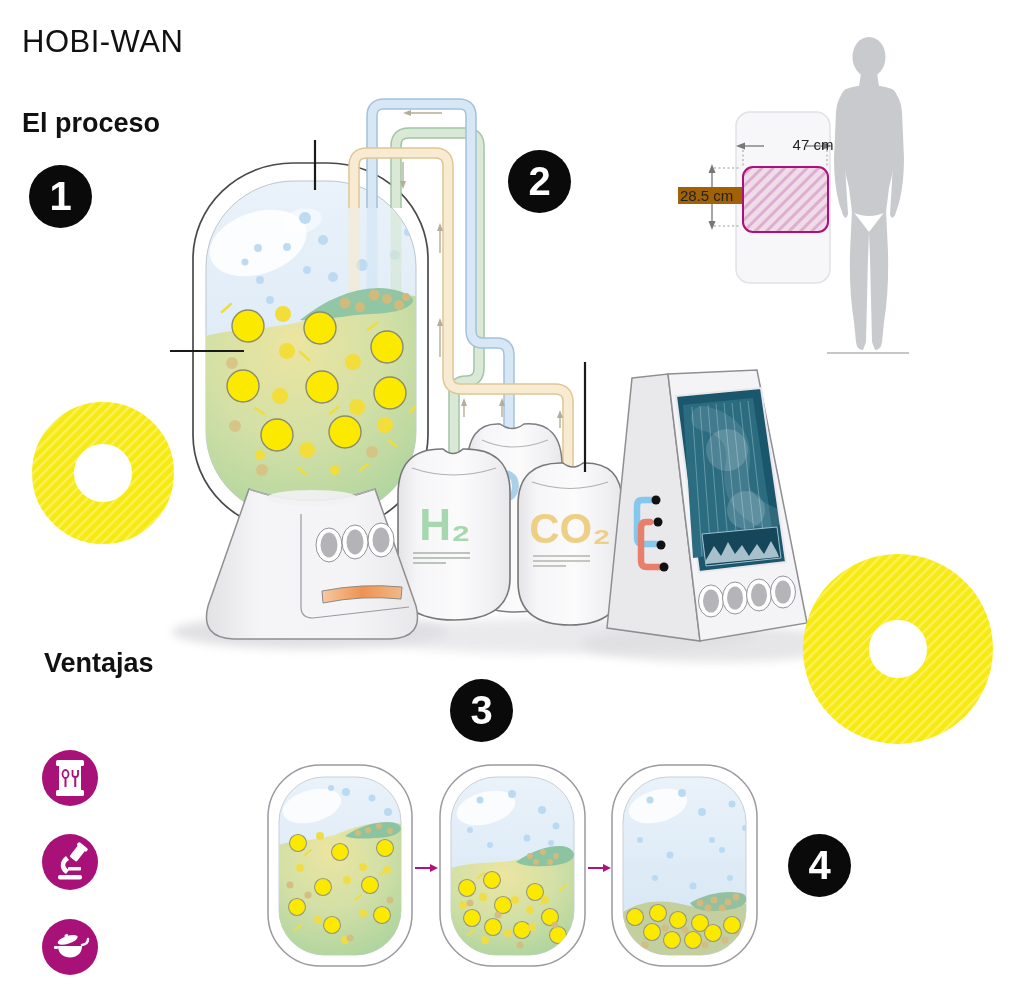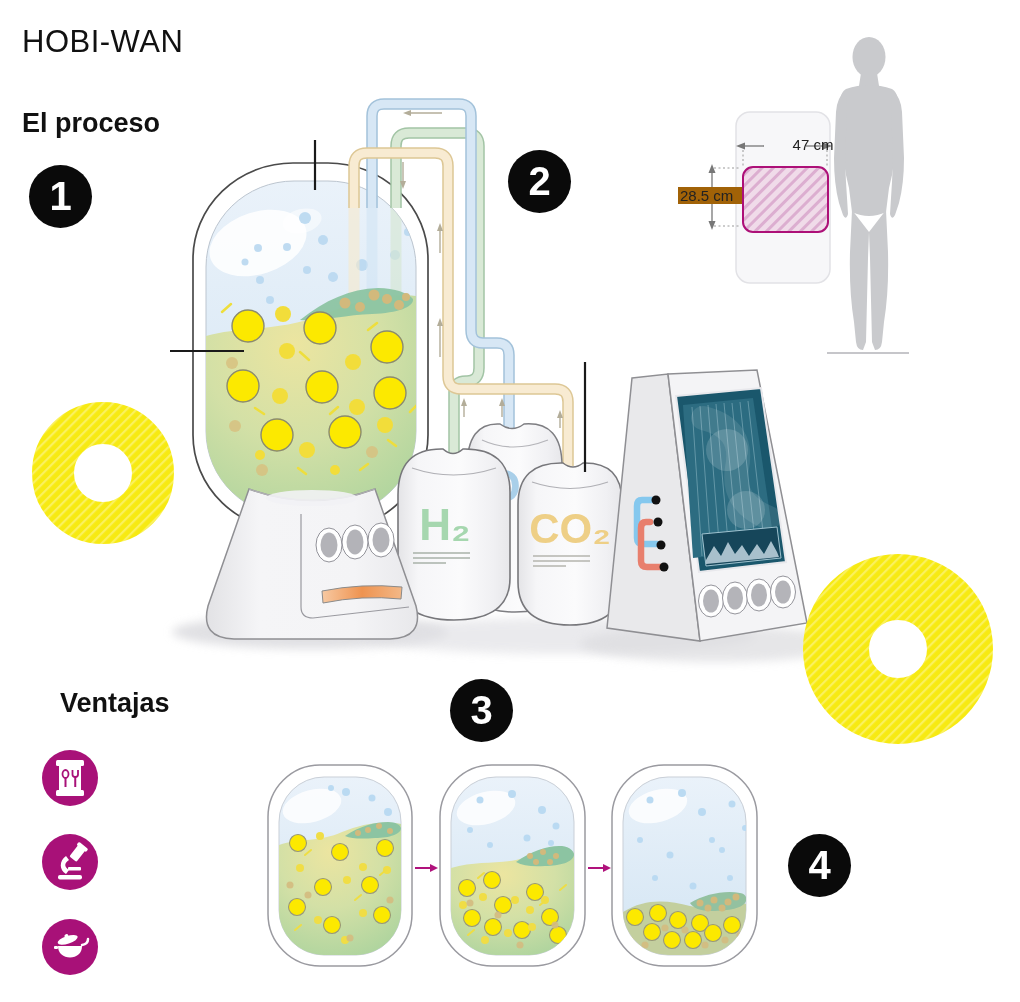--- a/index.html
+++ b/index.html
@@ -2,21 +2,21 @@
 <html><head>
 <meta charset="utf-8">
 <style>
   html,body{margin:0;padding:0;background:#ffffff;}
   body{width:1020px;height:1002px;position:relative;overflow:hidden;
        font-family:"Liberation Sans", sans-serif;color:#111;}
   .abs{position:absolute;}
   .title{left:22px;top:24px;font-size:31px;font-weight:400;letter-spacing:.5px;}
   .h2{font-size:27px;font-weight:700;}
   .proc{left:22px;top:108px;}
-  .vent{left:44px;top:688px;margin-left:16px;}
+  .vent{left:44px;top:648px;}
   .badge{width:63px;height:63px;border-radius:50%;background:#0a0a0a;color:#fff;
          display:flex;align-items:center;justify-content:center;
          font-size:40px;font-weight:700;}
   .dim{font-size:15px;color:#222;}
   .dimw{left:763px;top:136px;width:44px;text-align:center;margin-left:28px;}
   .dimh{left:678px;top:187px;width:60px;text-align:left;background:#a16207;padding:0 2px;}
   svg{position:absolute;left:0;top:0;}
 </style>
 </head>
 <body>

